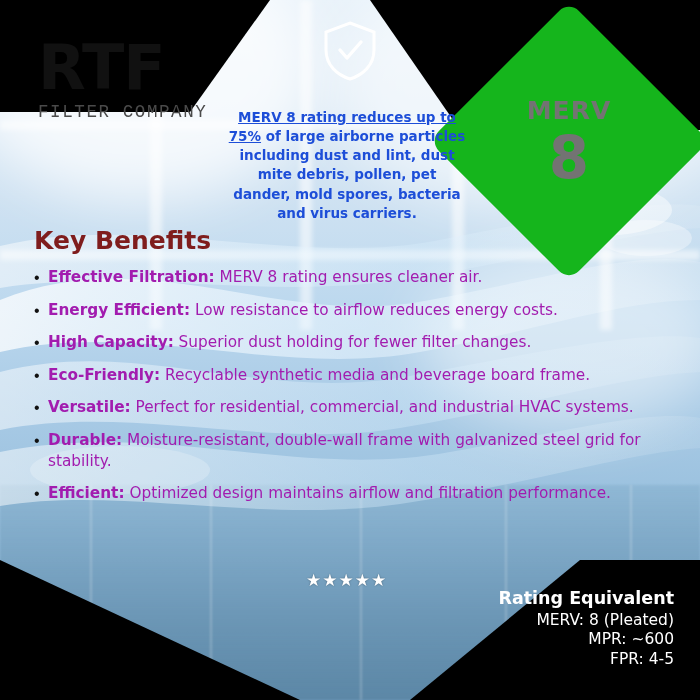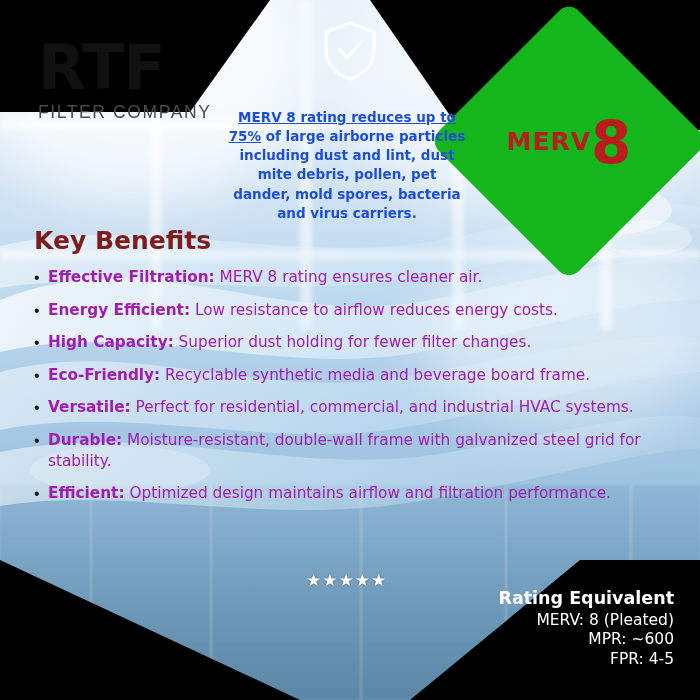--- a/index.html
+++ b/index.html
@@ -106,21 +106,21 @@
     letter-spacing: -1px;
     line-height: 0.9;
     color: #111111;
     font-family: "DejaVu Sans", sans-serif;
   }
   .logo-sub {
     margin-top: 6px;
     font-size: 17.5px;
     letter-spacing: 1.6px;
     color: #4a4a4a;
-    font-family: Liberation Sans, sans-serif;
+    font-family: Liberation Mono, monospace;
   }
 
   
   .shield-wrap {
     position: absolute;
     left: 322px;
     top: 20px;
     width: 56px;
     height: 62px;
     z-index: 6;
@@ -155,24 +155,24 @@
     z-index: 4;
   }
   .diamond-text {
     position: absolute;
     left: 470px;
     top: 42px;
     width: 198px;
     height: 198px;
     z-index: 5;
     display: flex;
-    flex-direction: row;
+    flex-direction: column;
     align-items: center;
     justify-content: center;
-    color: #b91c1c;
+    color: #737373;
     text-align: center;
   }
   .diamond-label {
     font-size: 25px;
     font-weight: bold;
     letter-spacing: 1px;
     font-family: "DejaVu Sans", sans-serif;
   }
   .diamond-value {
     font-size: 58px;

